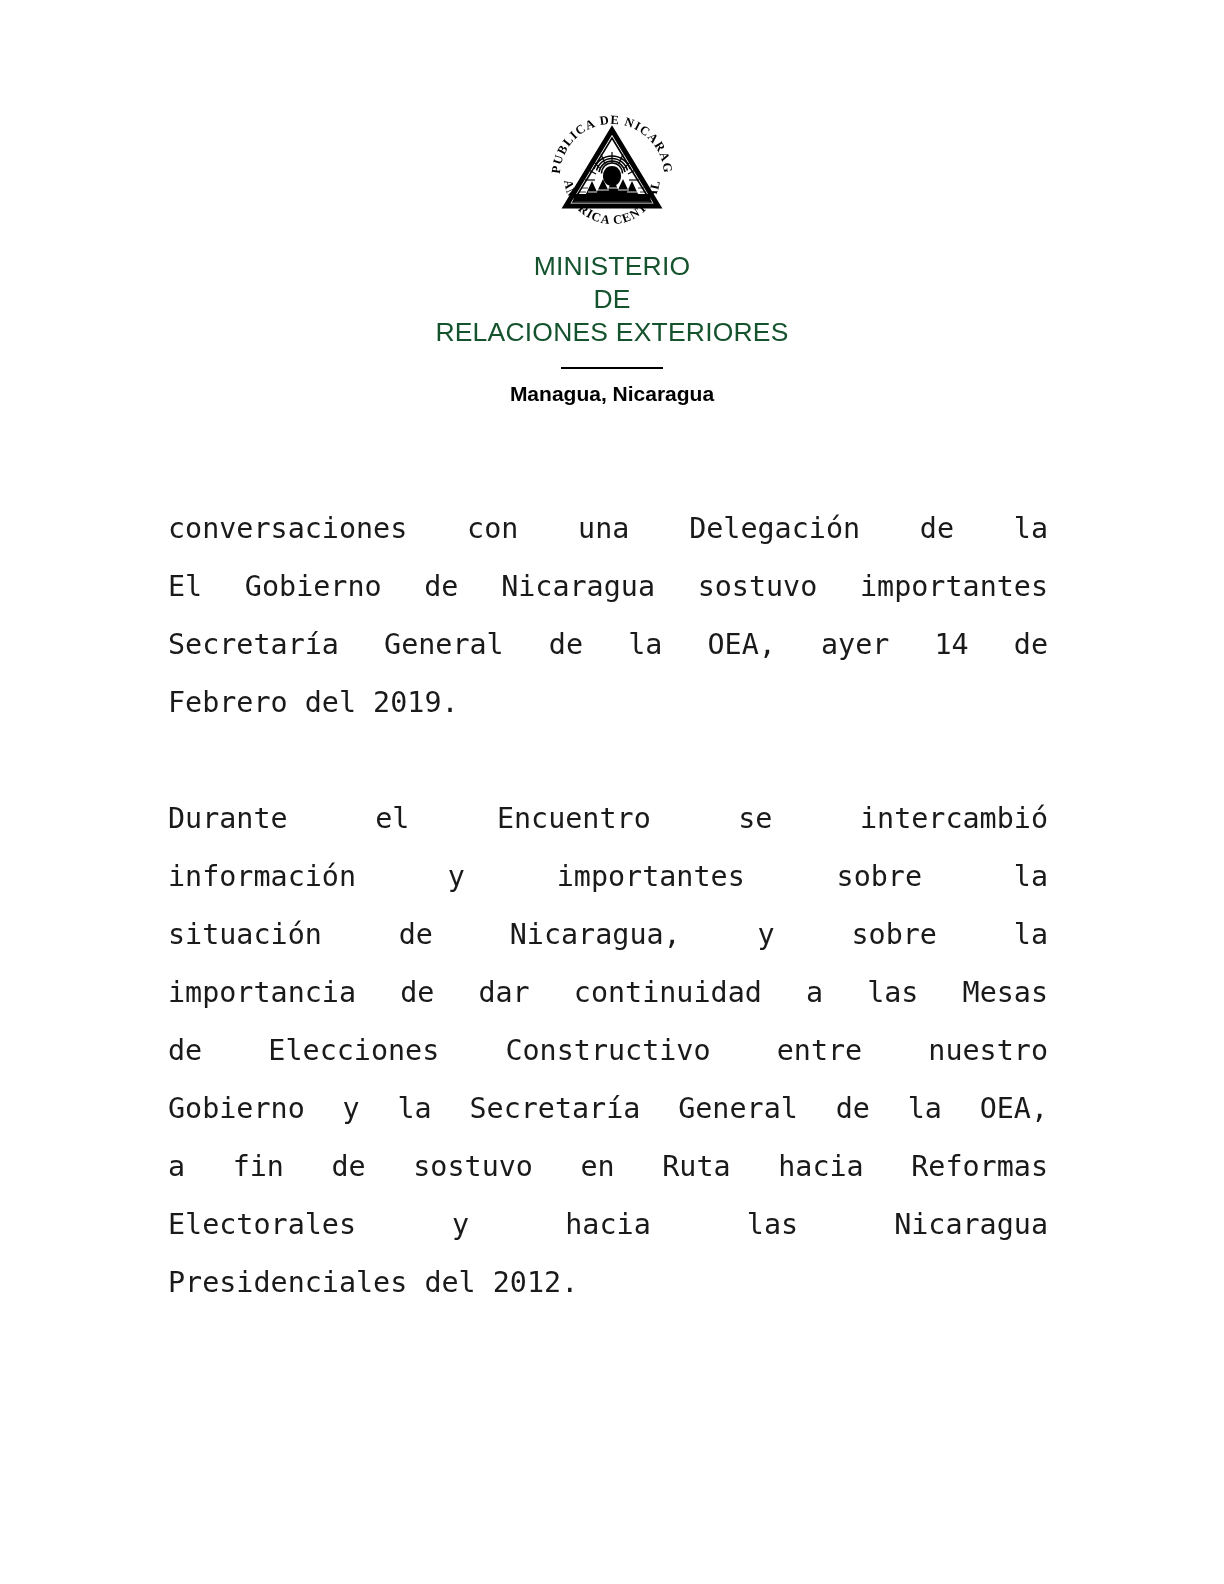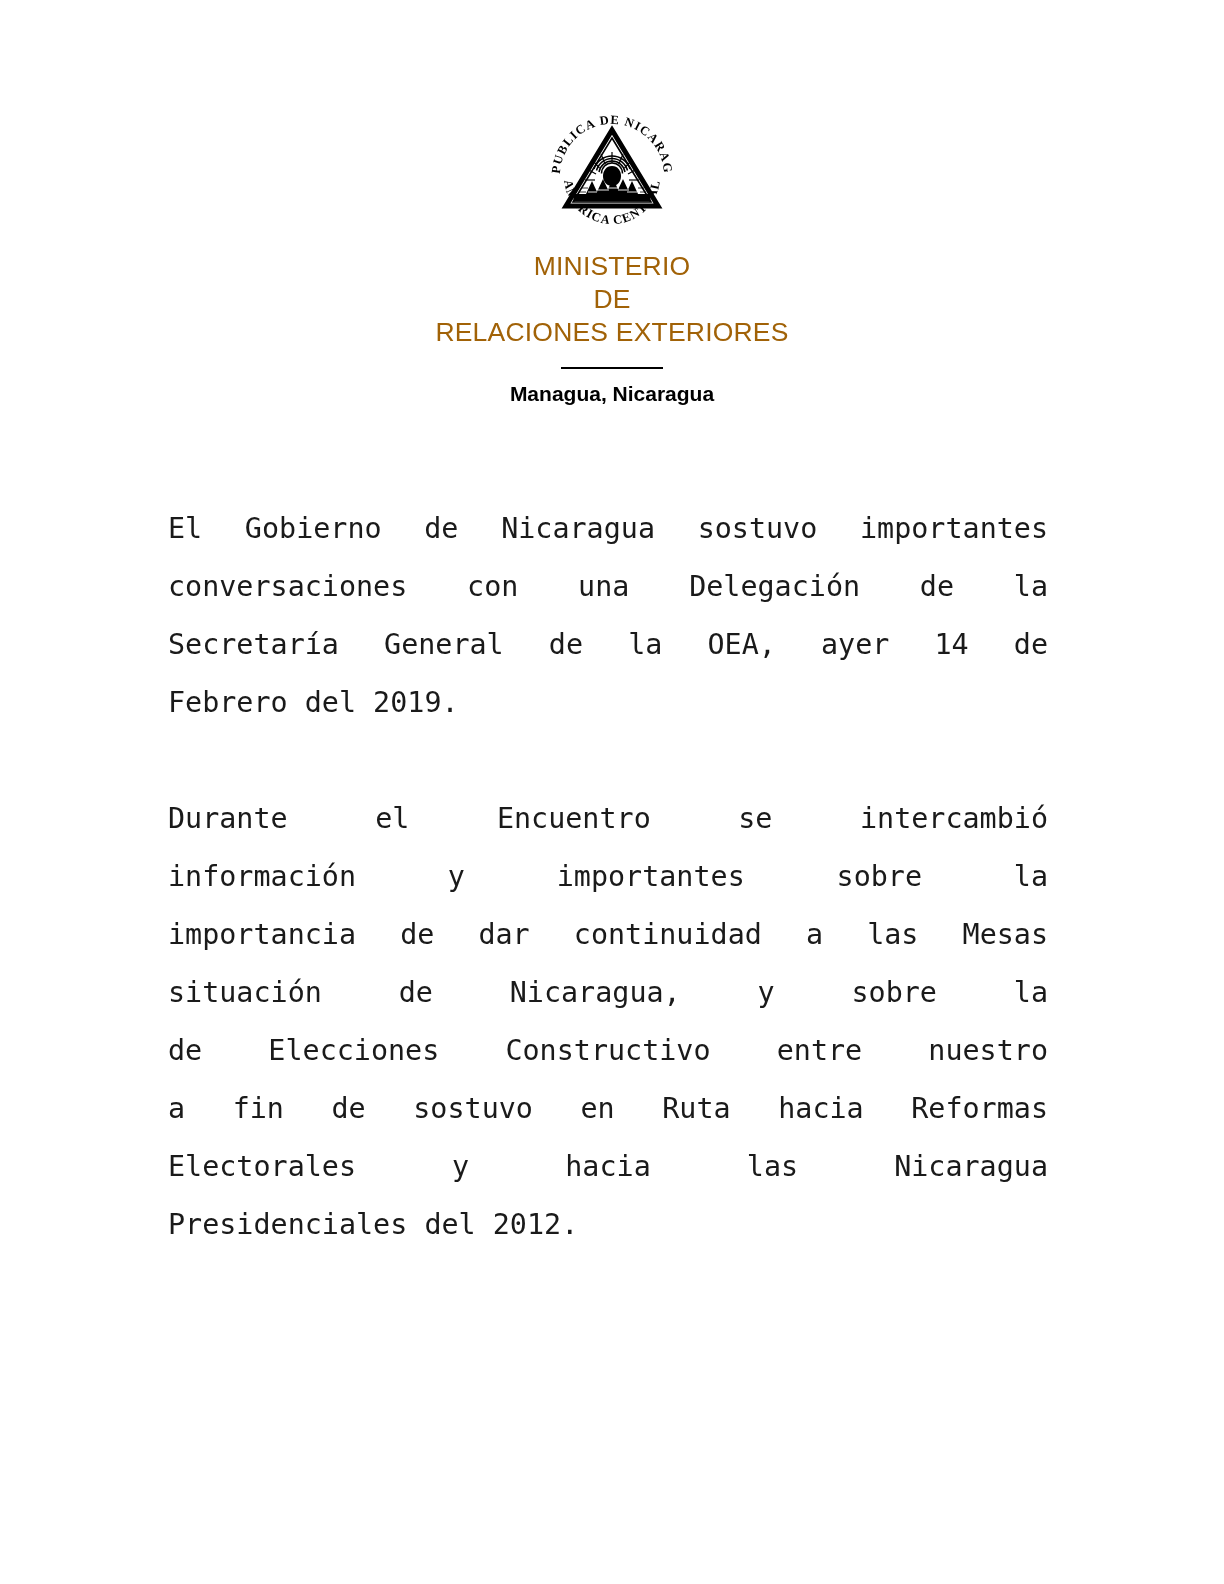--- a/index.html
+++ b/index.html
@@ -36,21 +36,21 @@
     width: 140px;
     height: 128px;
   }
 
   .ministry-name {
     margin-top: 14px;
     font-size: 26.5px;
     line-height: 33px;
     letter-spacing: 0.2px;
     font-weight: 400;
-    color: #a16207;
+    color: #14532d;
   }
   .ministry-line {
     display: block;
     white-space: nowrap;
   }
 
   .divider-wrap {
     margin-top: 9px;
     height: 10px;
   }
@@ -181,32 +181,33 @@
     <div class="divider-wrap">
       <span class="divider"></span>
     </div>
 
     <div class="city">Managua, Nicaragua</div>
   </div>
 
   <div class="body-copy">
 
     <p class="para">
+      <span class="ln">conversaciones con una Delegación de la</span>
       <span class="ln">El Gobierno de Nicaragua sostuvo importantes</span>
-      <span class="ln">conversaciones con una Delegación de la</span>
       <span class="ln">Secretaría General de la OEA, ayer 14 de</span>
       <span class="ln last">Febrero del 2019.</span>
     </p>
 
     <p class="para">
       <span class="ln">Durante el Encuentro se intercambió</span>
       <span class="ln">información y importantes sobre la</span>
+      <span class="ln">situación de Nicaragua, y sobre la</span>
       <span class="ln">importancia de dar continuidad a las Mesas</span>
-      <span class="ln">situación de Nicaragua, y sobre la</span>
       <span class="ln">de Elecciones Constructivo entre nuestro</span>
+      <span class="ln">Gobierno y la Secretaría General de la OEA,</span>
       <span class="ln">a fin de sostuvo en Ruta hacia Reformas</span>
       <span class="ln">Electorales y hacia las Nicaragua</span>
       <span class="ln last">Presidenciales del 2012.</span>
     </p>
 
   </div>
 
 </div>
 
 </body></html>

